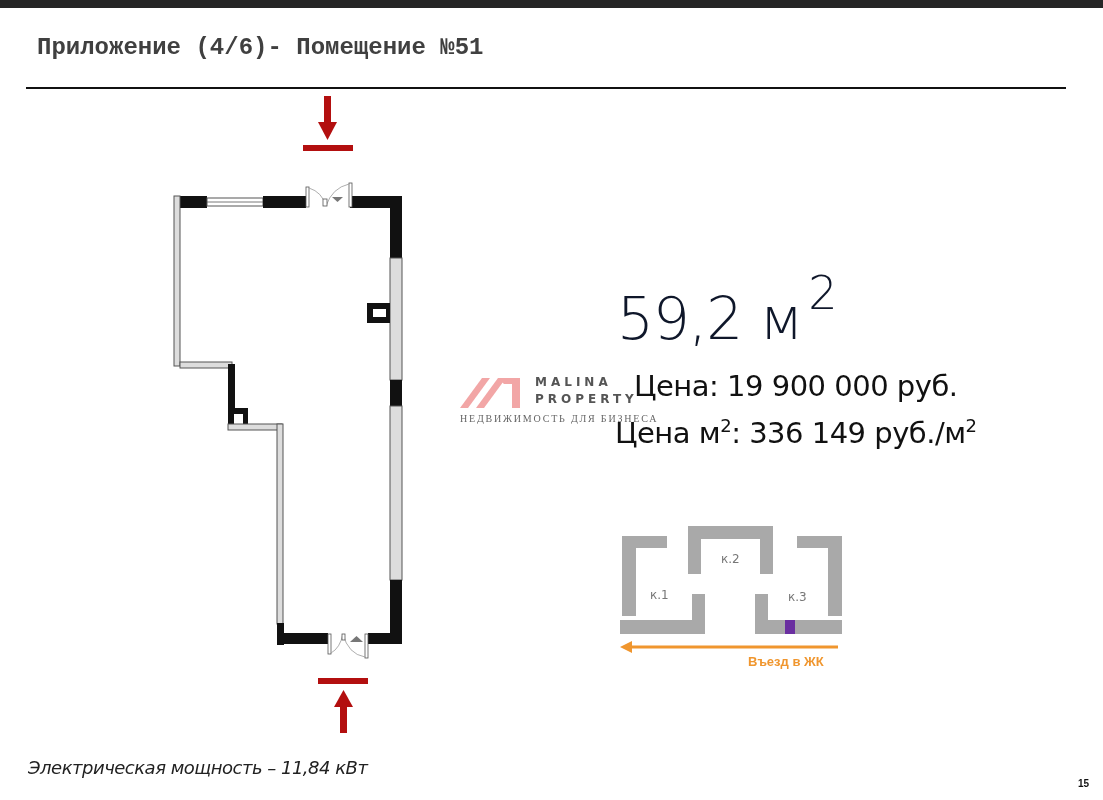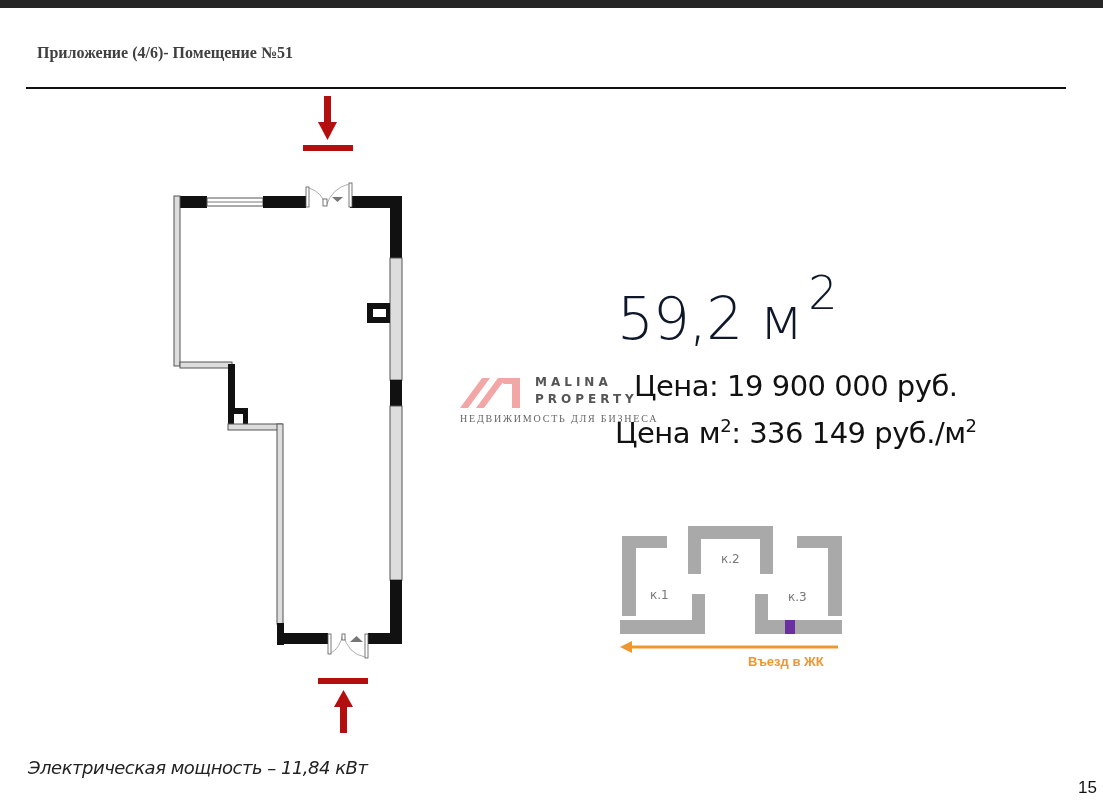--- a/index.html
+++ b/index.html
@@ -2,22 +2,22 @@
 <html><head>
 <meta charset="utf-8">
 <style>
   html, body { margin: 0; padding: 0; }
   body {
     width: 1103px; height: 800px; position: relative; overflow: hidden;
     background: #ffffff; font-family: "Liberation Sans", sans-serif;
   }
   .topbar { position: absolute; left: 0; top: 0; width: 1103px; height: 8px; background: #262626; }
   .title {
-    position: absolute; left: 37px; top: 44px; font-size: 16px; font-weight: bold;
-    color: #404040; font-family: Liberation Serif, serif; letter-spacing: 0px;
+    position: absolute; left: 37px; top: 34px; font-size: 24px; font-weight: bold;
+    color: #404040; font-family: Liberation Mono, monospace; letter-spacing: 0px;
   }
   .rule { position: absolute; left: 26px; top: 87px; width: 1040px; height: 2px; background: #111; }
   .plan { position: absolute; left: 0; top: 0; }
   .area {
     position: absolute; left: 617px; top: 276px; font-size: 58px; color: #0f172a;
     font-family: "DejaVu Sans", sans-serif; font-weight: 300; letter-spacing: -1px;
   }
   .area sup { font-size: 46px; position: relative; top: -10px; margin-left: 6px; }
   .price {
     position: absolute; left: 615px; top: 366px; font-size: 29px; color: #111;
@@ -38,21 +38,21 @@
   .label-k { position: absolute; font-size: 12px; color: #777; font-family: "DejaVu Sans", sans-serif; }
   .entry {
     position: absolute; left: 748px; top: 654px; font-size: 13px; color: #f0962e; font-weight: bold;
     font-family: Liberation Sans, sans-serif;
   }
   .power {
     position: absolute; left: 28px; top: 757px; font-size: 18px; font-style: italic; color: #222;
     font-family: "DejaVu Sans", sans-serif; letter-spacing: -0.5px;
   }
   .pagenum {
-    position: absolute; left: 1078px; top: 778px; font-size: 17px; font-weight: normal; color: #111;
+    position: absolute; left: 1078px; top: 778px; font-size: 10px; font-weight: bold; color: #111;
   }
 </style>
 </head>
 <body>
 
 <div class="topbar"></div>
 <div class="title">Приложение (4/6)- Помещение №51</div>
 <div class="rule"></div>
 
 <svg class="plan" width="1103" height="800" viewBox="0 0 1103 800">

